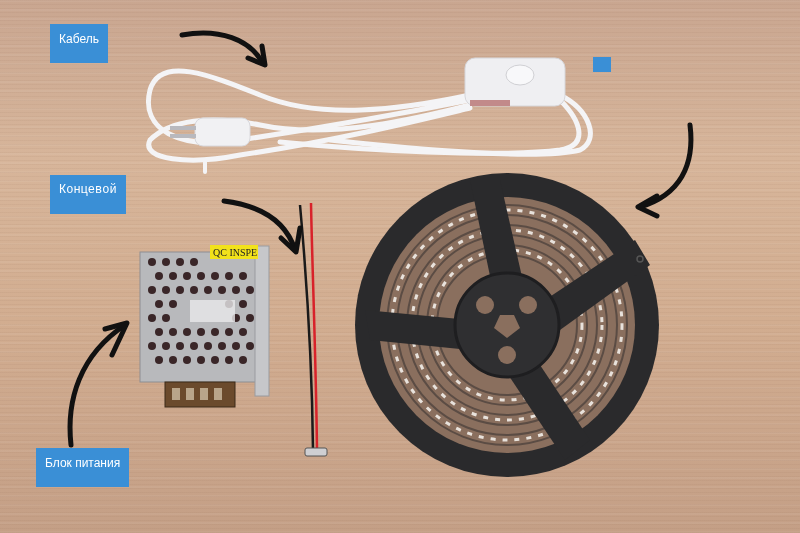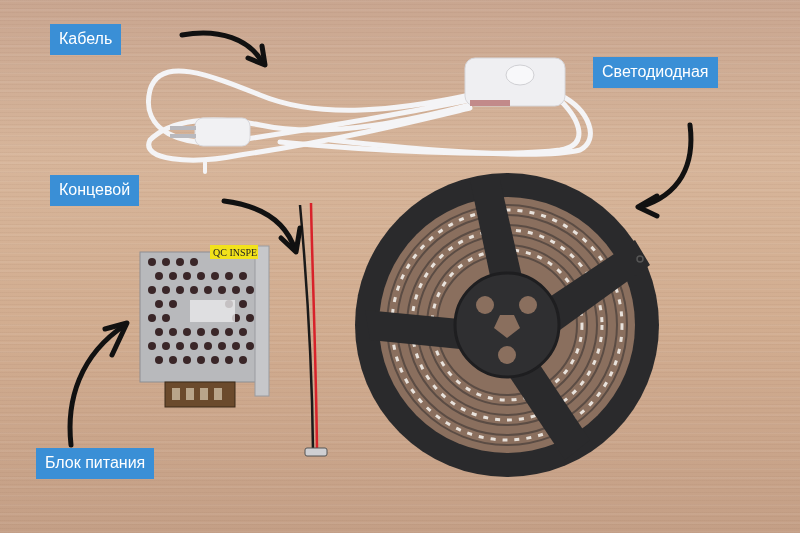--- a/index.html
+++ b/index.html
@@ -6,22 +6,22 @@
   body { width: 800px; height: 533px; overflow: hidden; }
   .scene {
     position: relative; width: 800px; height: 533px; overflow: hidden;
     background:
       repeating-linear-gradient(0deg, rgba(120,80,60,0.06) 0px, rgba(120,80,60,0.06) 1px, transparent 1px, transparent 4px),
       repeating-linear-gradient(0deg, rgba(255,255,255,0.05) 0px, rgba(255,255,255,0.05) 2px, transparent 2px, transparent 9px),
       linear-gradient(180deg, #c9a690 0%, #d7b59a 30%, #d2ad90 60%, #c49f86 100%);
   }
   .label {
     position: absolute; background: #3a8fd6; color: #ffffff;
-    font-family: "Liberation Sans", sans-serif; font-size: 16px; line-height: 24px;
-    padding: 3px 9px 4px 9px; white-space: nowrap;
+    font-family: "Liberation Sans", sans-serif; font-size: 12px; line-height: 24px;
+    padding: 3px 9px 12px 9px; white-space: nowrap;
   }
   .label-line { display: block; }
   svg.layer { position: absolute; left: 0; top: 0; }
 </style>
 </head>
 <body>
 
 <div class="scene">
 
   <svg class="layer" width="800" height="533" viewBox="0 0 800 533">
@@ -168,23 +168,22 @@
         <path d="M105 329 L 127 323 L 112 355"></path>
       </g>
     </g>
   </svg>
 
   <div class="label" style="left:50px; top:24px;">
     <span class="label-line">Кабель</span>
   </div>
 
   <div class="label" style="left:593px; top:57px;">
-    <span class="label-line">Светодиодная</span>
   </div>
 
-  <div class="label" style="left:50px; top:175px;">
+  <div class="label" style="left:50px; top:175px;font-family:Liberation Mono, monospace;">
     <span class="label-line">Концевой</span>
   </div>
 
   <div class="label" style="left:36px; top:448px;">
     <span class="label-line">Блок питания</span>
   </div>
 </div>
 
 </body></html>

